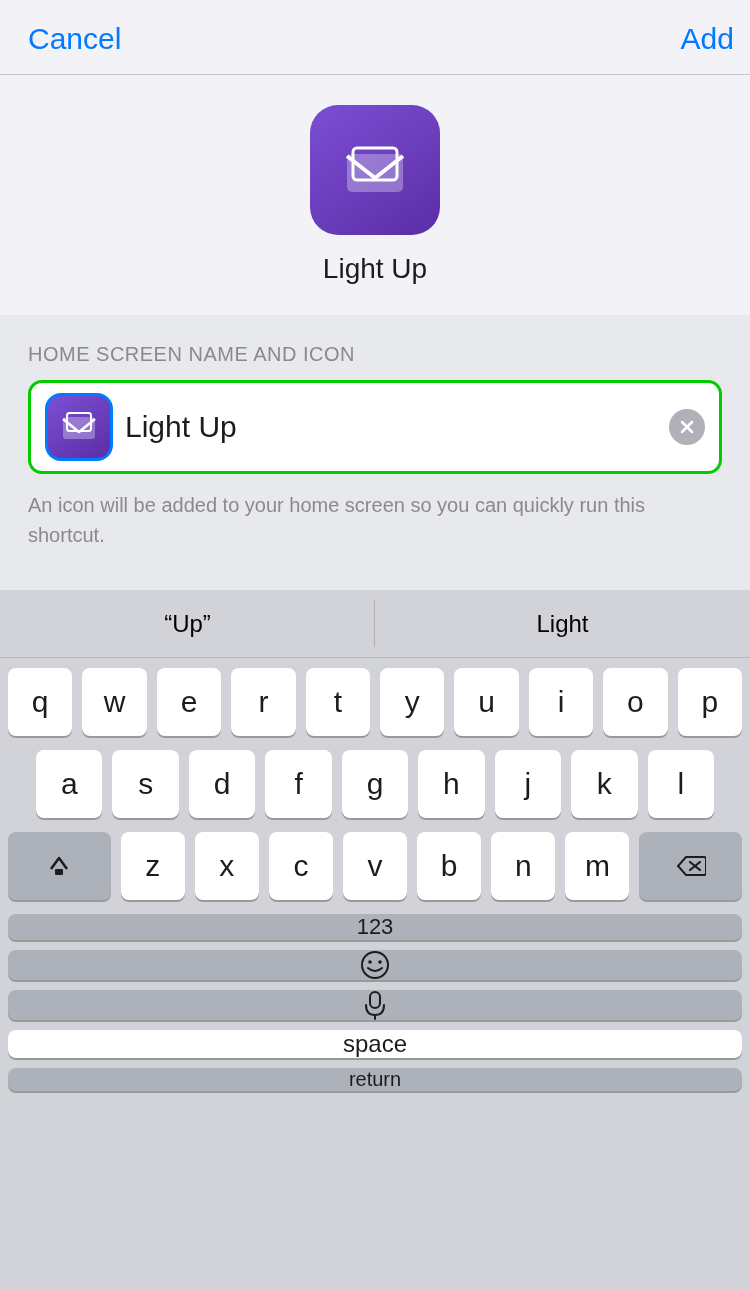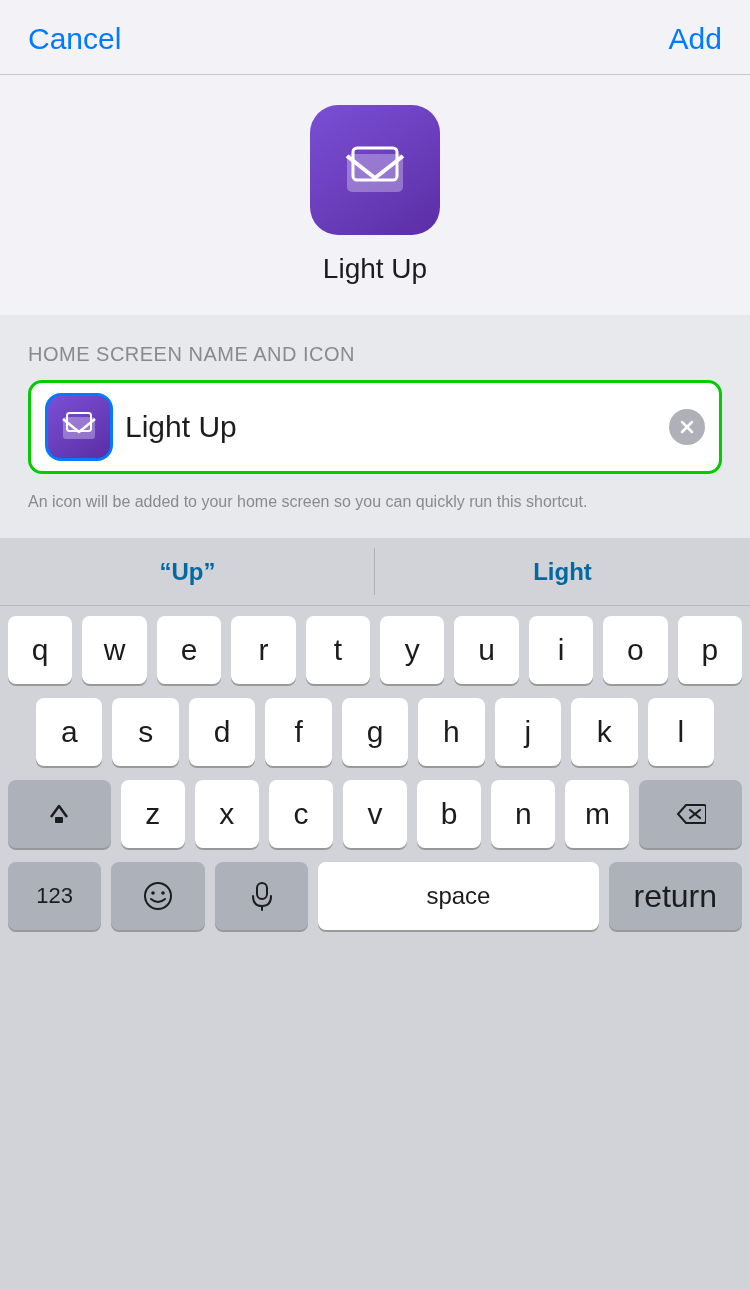--- a/index.html
+++ b/index.html
@@ -11,21 +11,21 @@
       font-family: -apple-system, 'SF Pro Text', 'Helvetica Neue', sans-serif;
       overflow-x: hidden;
     }
 
     
     .nav-bar {
       background: #f2f2f7;
       display: flex;
       justify-content: space-between;
       align-items: center;
-      padding: 22px 28px 18px 28px;
+      padding: 22px 16px 18px 28px;
       border-bottom: 1px solid #c8c8cc;
     }
     .nav-cancel {
       color: #007aff;
       font-size: 30px;
       font-weight: 400;
       background: none;
       border: none;
       cursor: pointer;
     }
@@ -63,21 +63,21 @@
     }
     .app-name-preview {
       font-size: 28px;
       font-weight: 400;
       color: #1c1c1e;
     }
 
     
     .settings-section {
       background: #e8e9ed;
-      padding: 28px 28px 0 28px;
+      padding: 28px 28px 16px 28px;
     }
     .section-label {
       font-size: 20px;
       font-weight: 400;
       color: #8a8a8e;
       letter-spacing: 0.5px;
       margin-bottom: 14px;
       text-transform: uppercase;
     }
 
@@ -127,21 +127,21 @@
       justify-content: center;
       cursor: pointer;
       flex-shrink: 0;
     }
     .clear-button svg {
       width: 20px;
       height: 20px;
     }
 
     .helper-text {
-      font-size: 16px;
+      font-size: 20px;
       color: #8a8a8e;
       line-height: 1.5;
       padding: 16px 0 24px 0;
     }
 
     
     .keyboard {
       background: #d1d3d8;
       padding: 0;
     }
@@ -151,25 +151,24 @@
       align-items: center;
       height: 68px;
       border-bottom: 1px solid #b8b9bd;
     }
     .suggestion {
       flex: 1;
       display: flex;
       align-items: center;
       justify-content: center;
       font-size: 24px;
-      color: #0369a1;
+      color: #000000;
       height: 100%;
       cursor: pointer;
       position: relative;
-      font-weight: bold;
     }
     .suggestion:not(:last-child)::after {
       content: '';
       position: absolute;
       right: 0;
       top: 15%;
       height: 70%;
       width: 1px;
       background: #b0b0b4;
     }
@@ -206,29 +205,30 @@
     }
     .key.wide {
       flex: 1.6;
       font-size: 26px;
     }
     .key.space {
       flex: 4.2;
     }
     .key.return {
       flex: 2;
-      font-size: 32px;
+      font-size: 20px;
     }
 
     .bottom-row {
       display: flex;
       justify-content: center;
       gap: 10px;
       margin-bottom: 0;
       padding-bottom: 10px;
+      flex-direction: column;
     }
     .bottom-bar {
       height: 10px;
       background: #d1d3d8;
     }
   </style>
 </head>
 <body>
 
 <div class="nav-bar">

